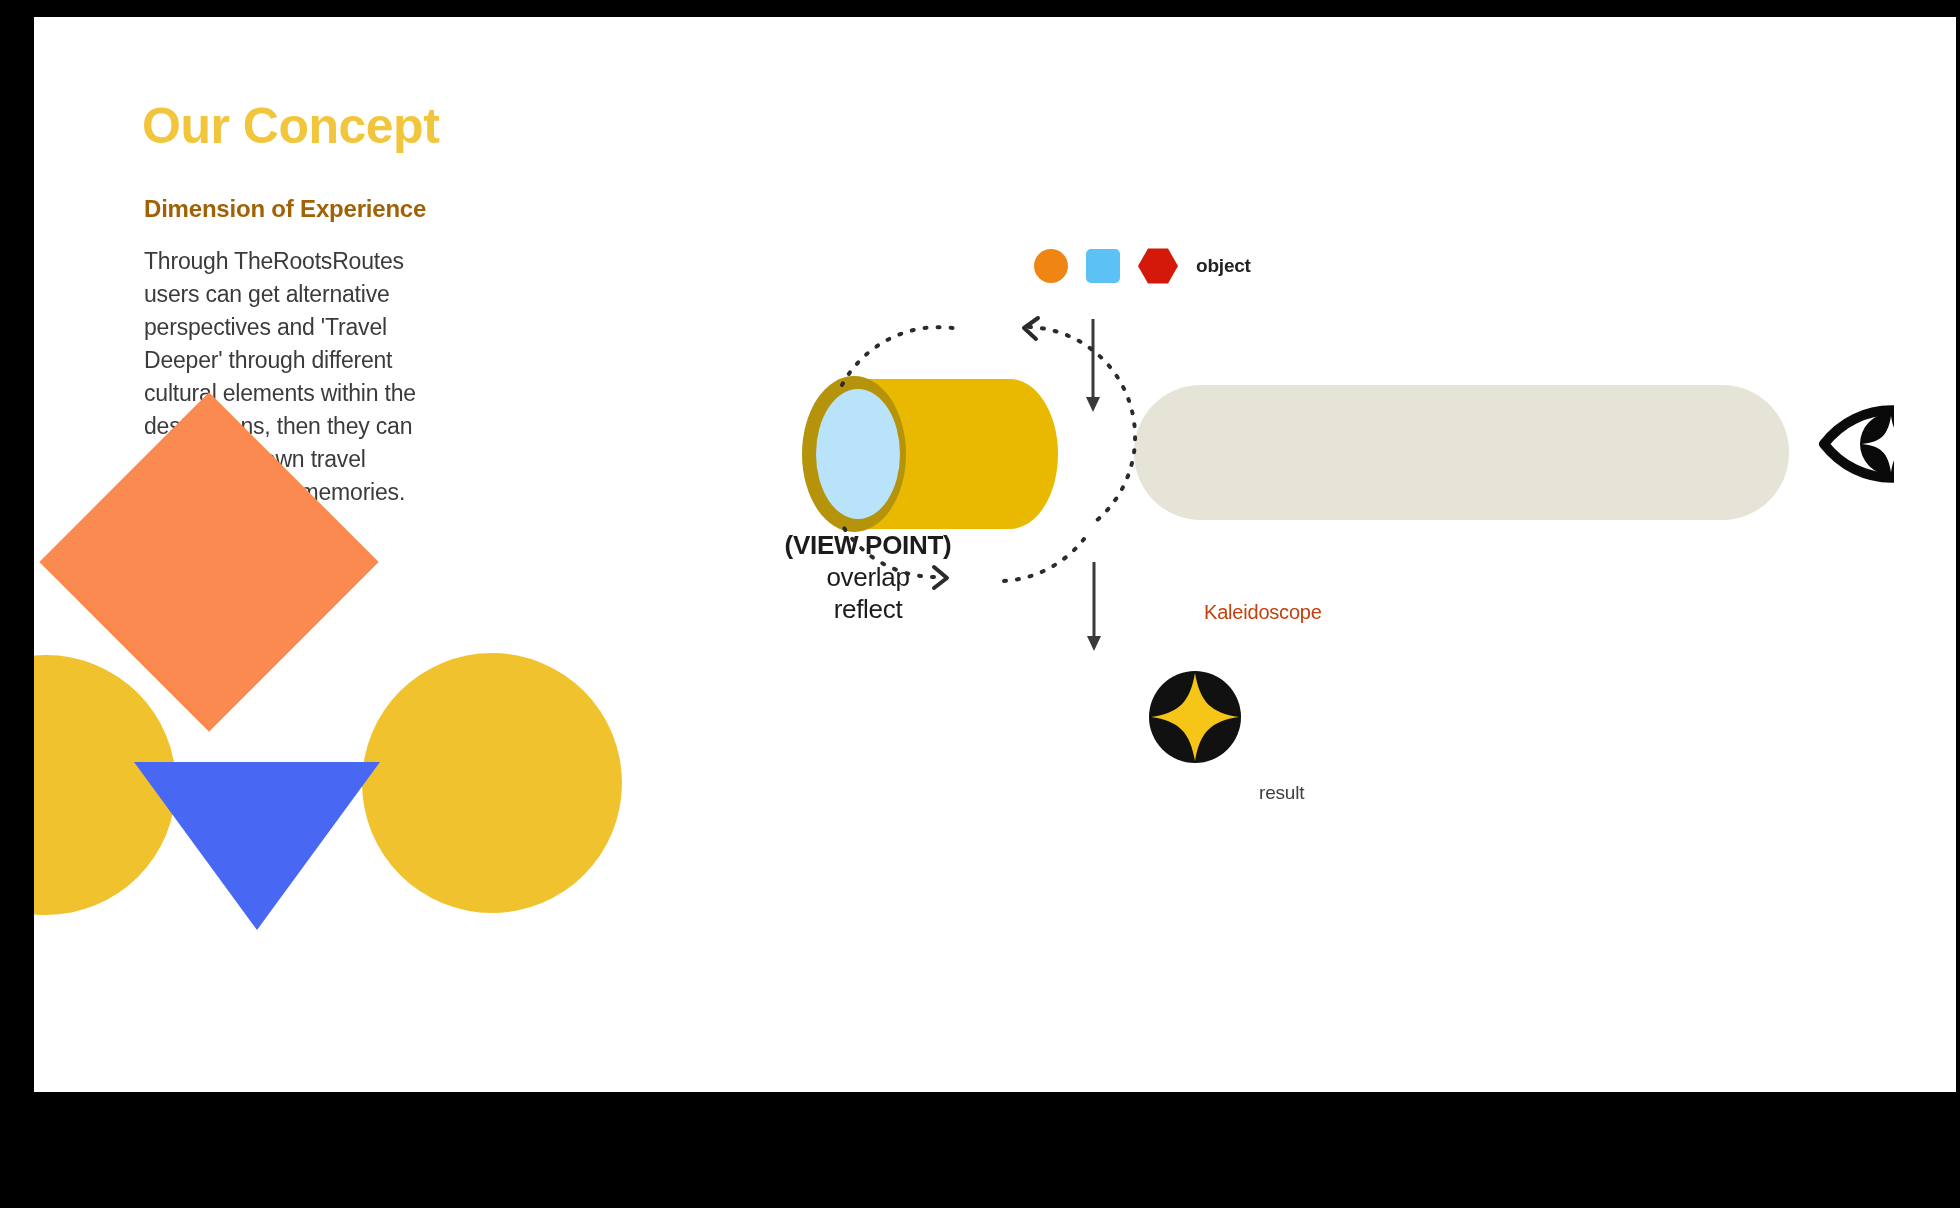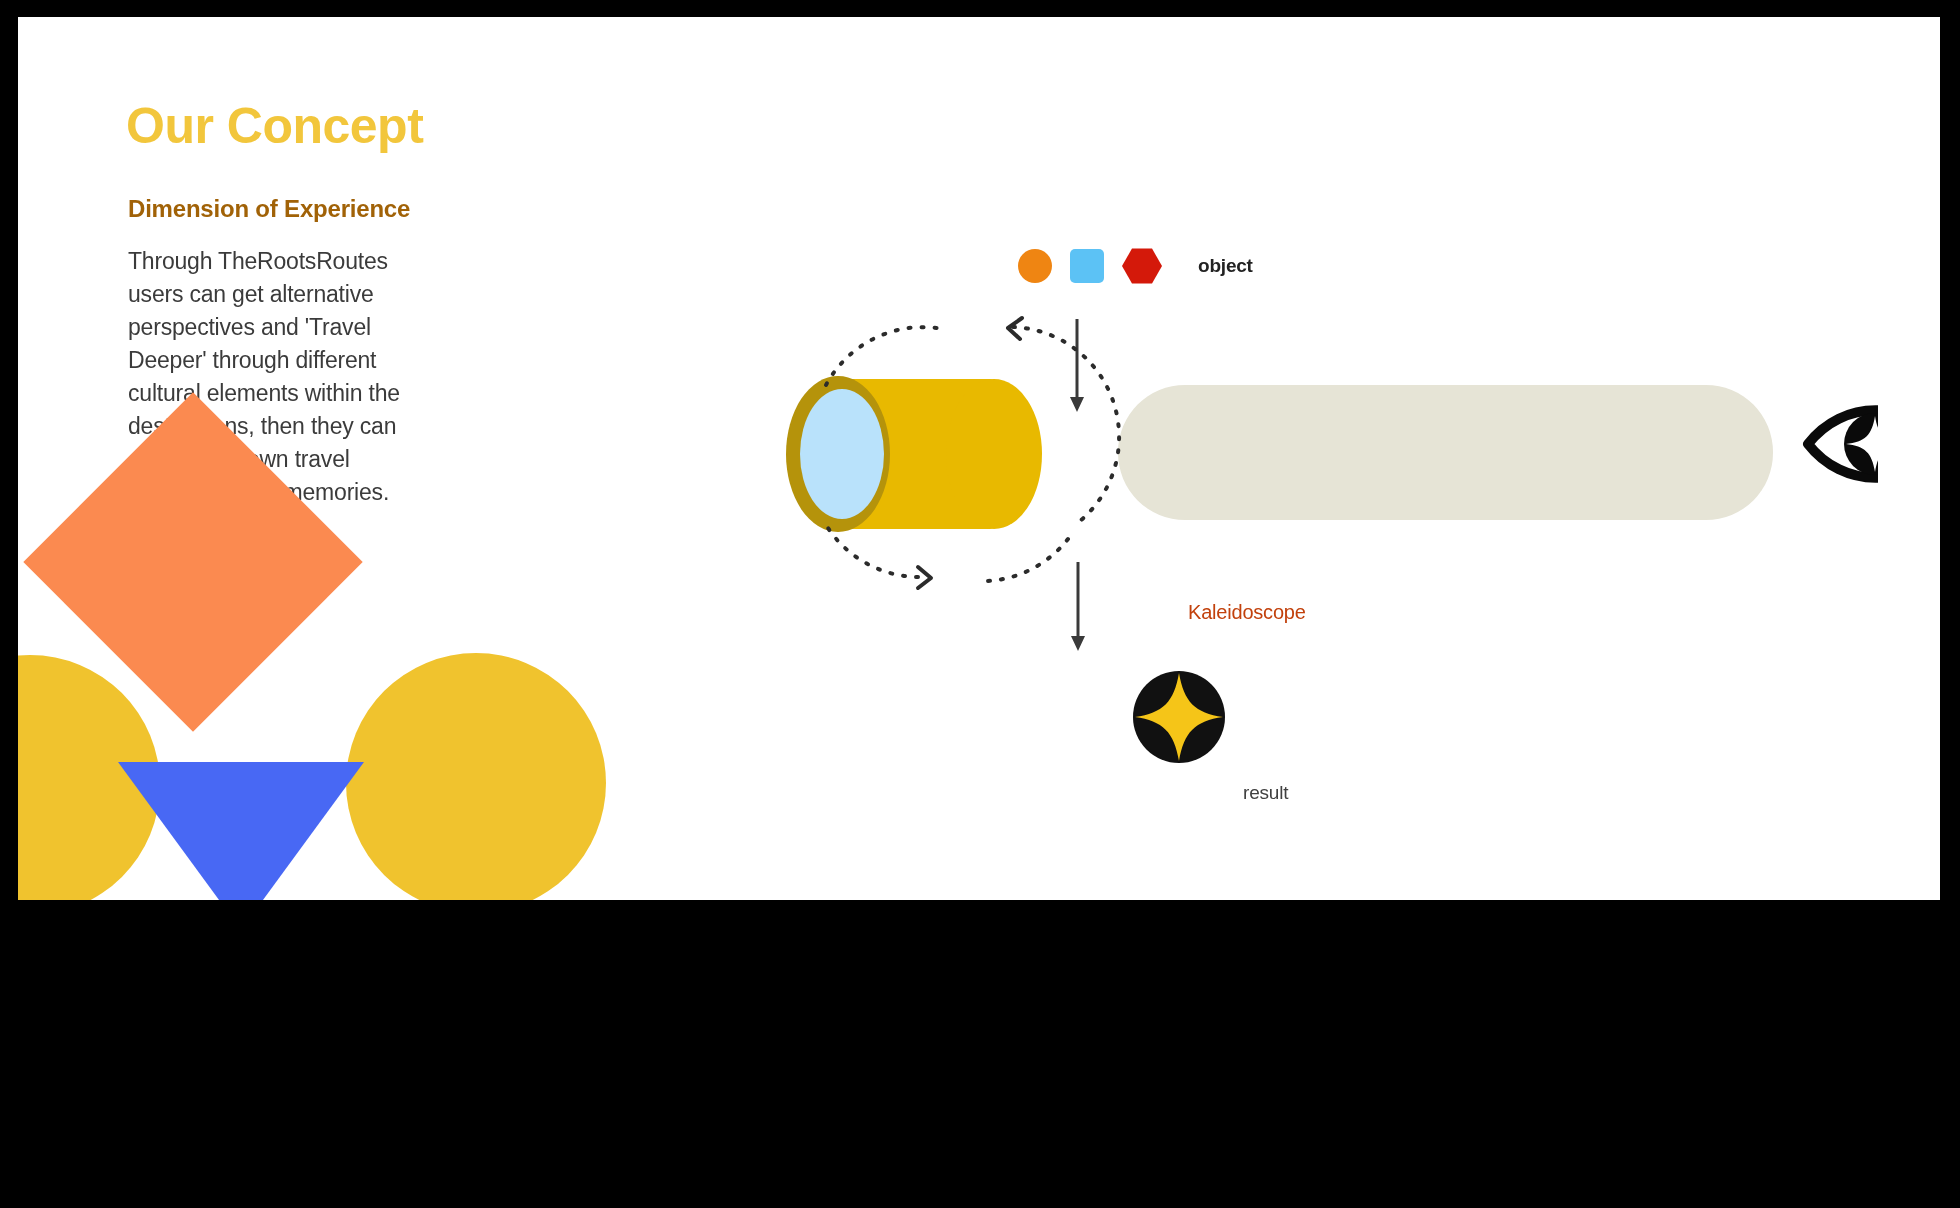--- a/index.html
+++ b/index.html
@@ -18,24 +18,24 @@
     position: absolute;
     left: 0;
     top: 0;
     width: 1960px;
     height: 1208px;
     background: #000000;
   }
 
   #slide {
     position: absolute;
-    left: 18px;
+    left: 34px;
     top: 17px;
     width: 1922px;
-    height: 883px;
+    height: 1075px;
     background: #ffffff;
     overflow: hidden;
   }
 
   
   #page-title {
     position: absolute;
     left: 108px;
     top: 84px;
     font-size: 50px;
@@ -134,21 +134,21 @@
     border-radius: 5px;
     background: #5CC2F5;
   }
   #obj-hex {
     width: 40px;
     height: 38px;
     background: #D4190A;
     clip-path: polygon(25% 4%, 75% 4%, 100% 50%, 75% 96%, 25% 96%, 0% 50%);
   }
   #object-label {
-    margin-left: 18px;
+    margin-left: 0;
     font-size: 19px;
     color: #222222;
     font-weight: 600;
     letter-spacing: -0.2px;
   }
 
   
   #viewpoint-stack {
     position: absolute;
     left: 4px;
@@ -205,20 +205,27 @@
 
     <div id="diagram">
 
       <div id="object-row">
         <div id="obj-circle"></div>
         <div id="obj-square"></div>
         <div id="obj-hex"></div>
         <div id="object-label">object</div>
       </div>
 
+      <div id="viewpoint-stack">
+        <div>light</div>
+        <div>mirror</div>
+        <div class="bold">(VIEW POINT)</div>
+        <div>overlap</div>
+        <div>reflect</div>
+      </div>
 
       <svg id="diagram-svg" width="1160" height="800" viewBox="0 0 1160 800">
 
         <g>
           <line x1="359" y1="162" x2="359" y2="243" stroke="#3A3A3A" stroke-width="3"></line>
           <path d="M 359 255 L 352 240 L 366 240 Z" fill="#3A3A3A"></path>
         </g>
 
         <rect x="400" y="228" width="655" height="135" rx="67" ry="67" fill="#E6E4D6"></rect>
 

